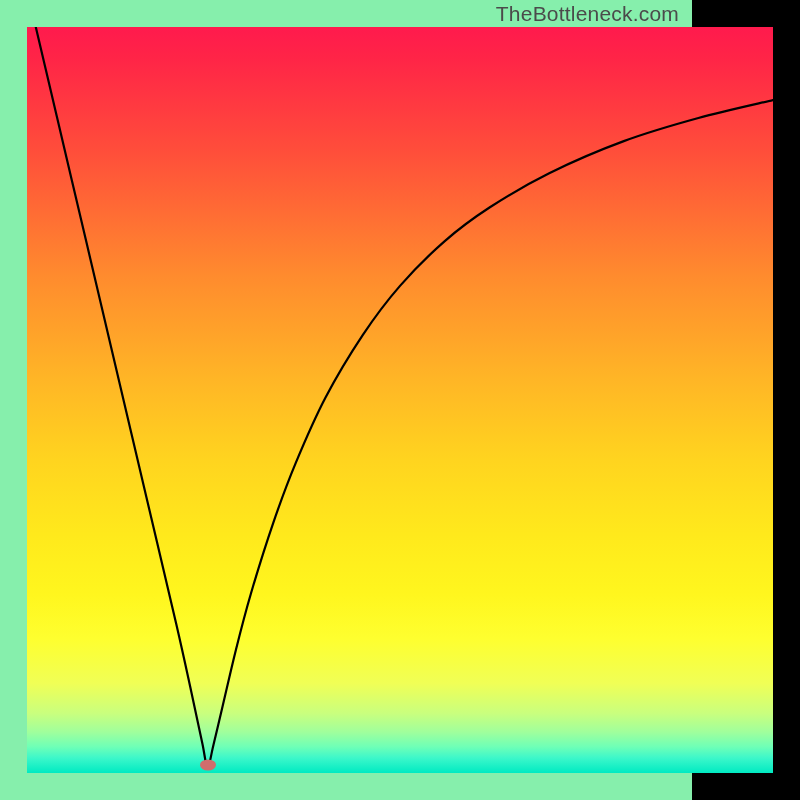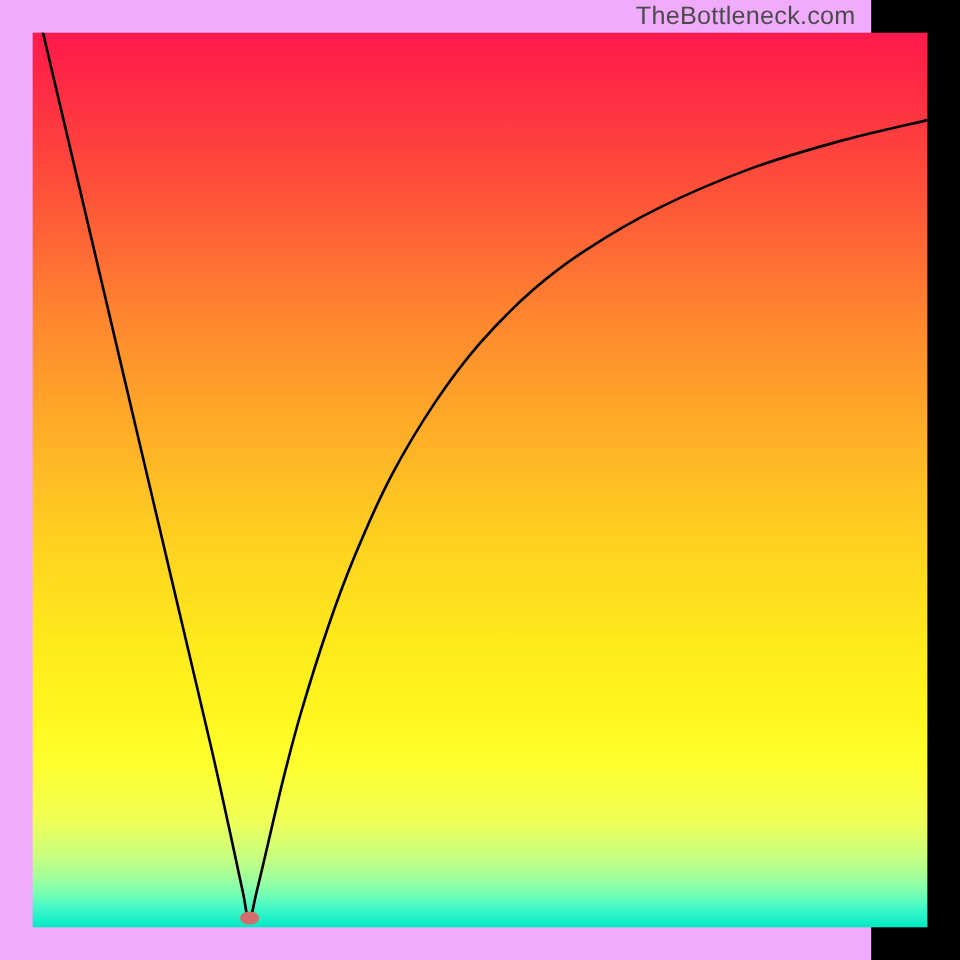--- a/index.html
+++ b/index.html
@@ -8,22 +8,21 @@
     width: 800px;
     height: 800px;
     background: #000;
     font-family: Arial, Helvetica, sans-serif;
     overflow: hidden;
   }
   .frame {
     position: relative;
     width: 692px;
     height: 800px;
-    background: #f0abfc;
-    padding-left: 34px;
+    background: #86efac;
   }
   .plot-area {
     position: absolute;
     left: 27px;
     top: 27px;
     width: 746px;
     height: 746px;
     overflow: hidden;
   }
   .gradient-bg {

